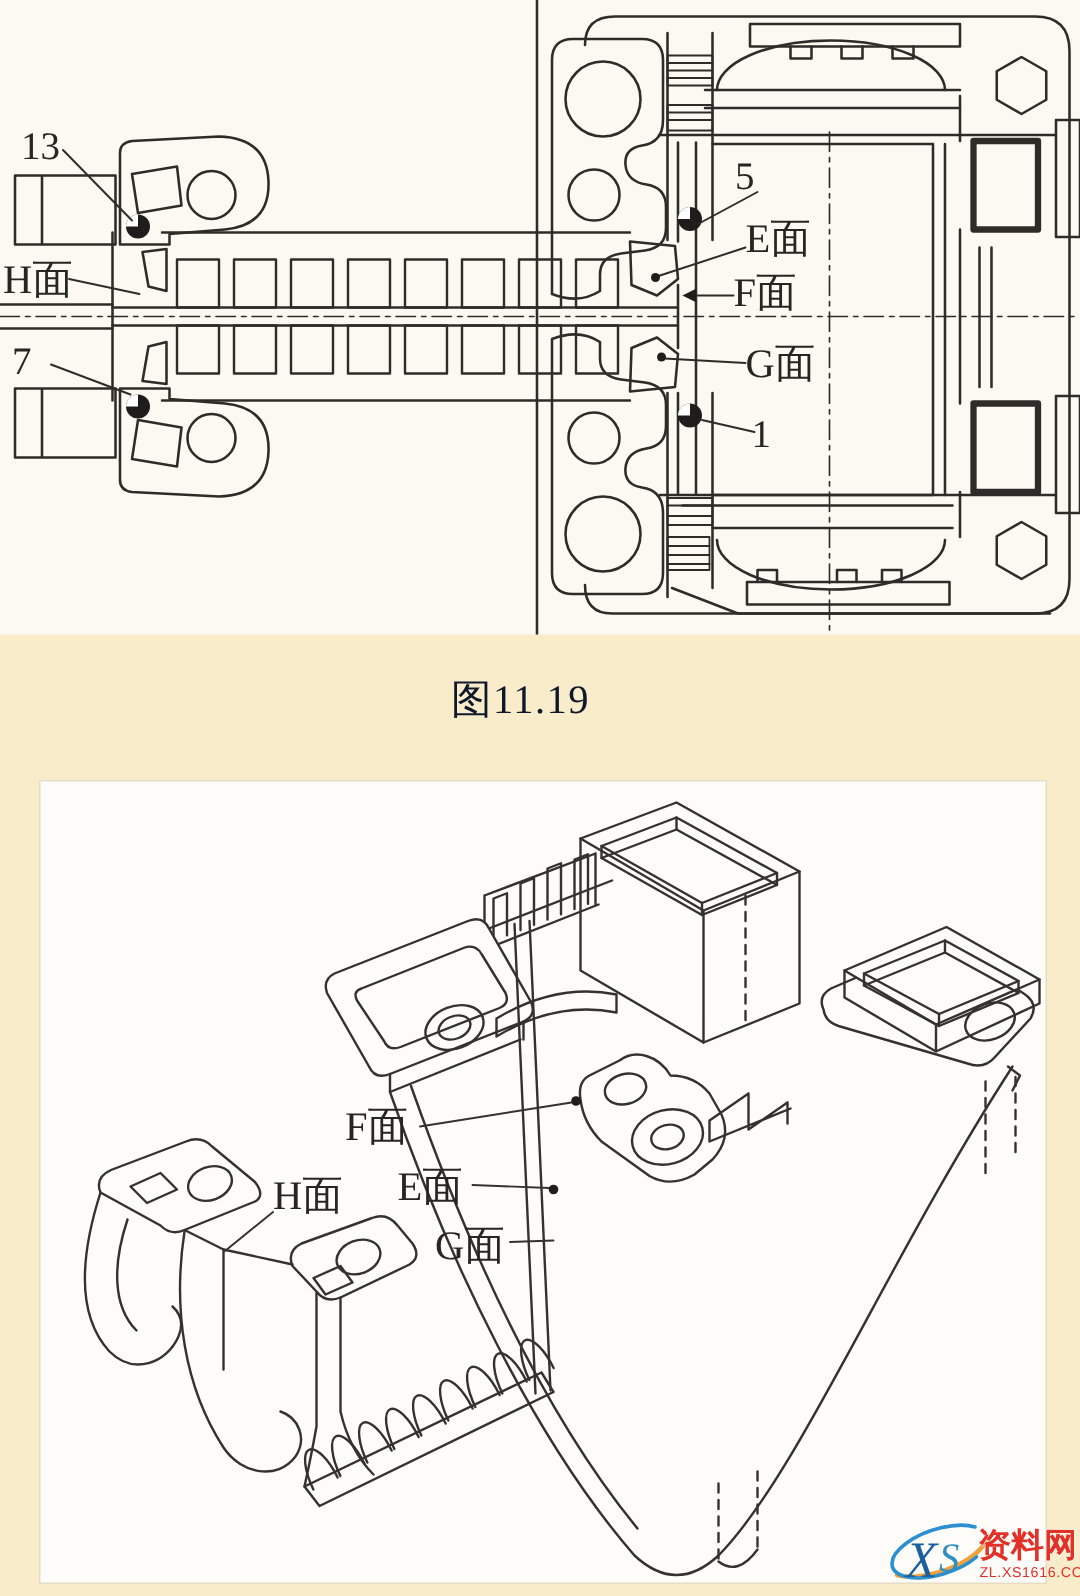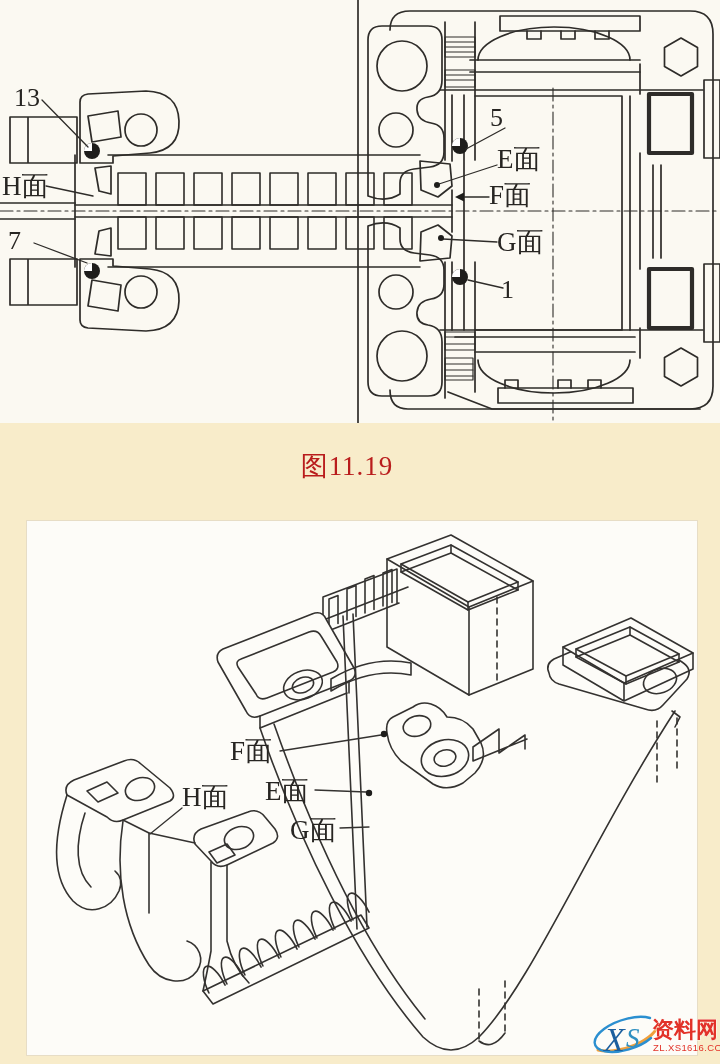--- a/index.html
+++ b/index.html
@@ -2,21 +2,21 @@
 <html><head>
 <meta charset="utf-8">
 <style>
   html,body{margin:0;padding:0;}
   .page{position:relative;width:720px;height:1064px;background:#f8ecca;overflow:hidden;
         font-family:"Liberation Serif","DejaVu Serif",serif;}
   .top-fig{position:absolute;left:0;top:0;width:720px;height:423px;background:#fbf9f2;}
   .top-fig svg,.panel svg{position:absolute;left:0;top:0;}
   .caption-row{position:absolute;left:0;top:444px;width:720px;height:44px;
         display:flex;justify-content:center;align-items:center;
-        font-size:27px;color:#b91c1c;letter-spacing:1px;}
+        font-size:27px;color:#0f172a;letter-spacing:1px;}
   .caption-row .num{margin-right:26px;}
   .panel{position:absolute;left:26px;top:520px;width:672px;height:536px;
         background:#fdfcf8;border:1px solid #e7ddc6;box-sizing:border-box;}
   .fig-label{position:absolute;line-height:1;color:#272522;white-space:nowrap;}
   .fl-num{font-size:26px;}
   .fl-cn{font-size:27px;}
   .watermark{position:absolute;left:588px;top:1006px;width:132px;height:56px;}
 </style>
 </head>
 <body>

